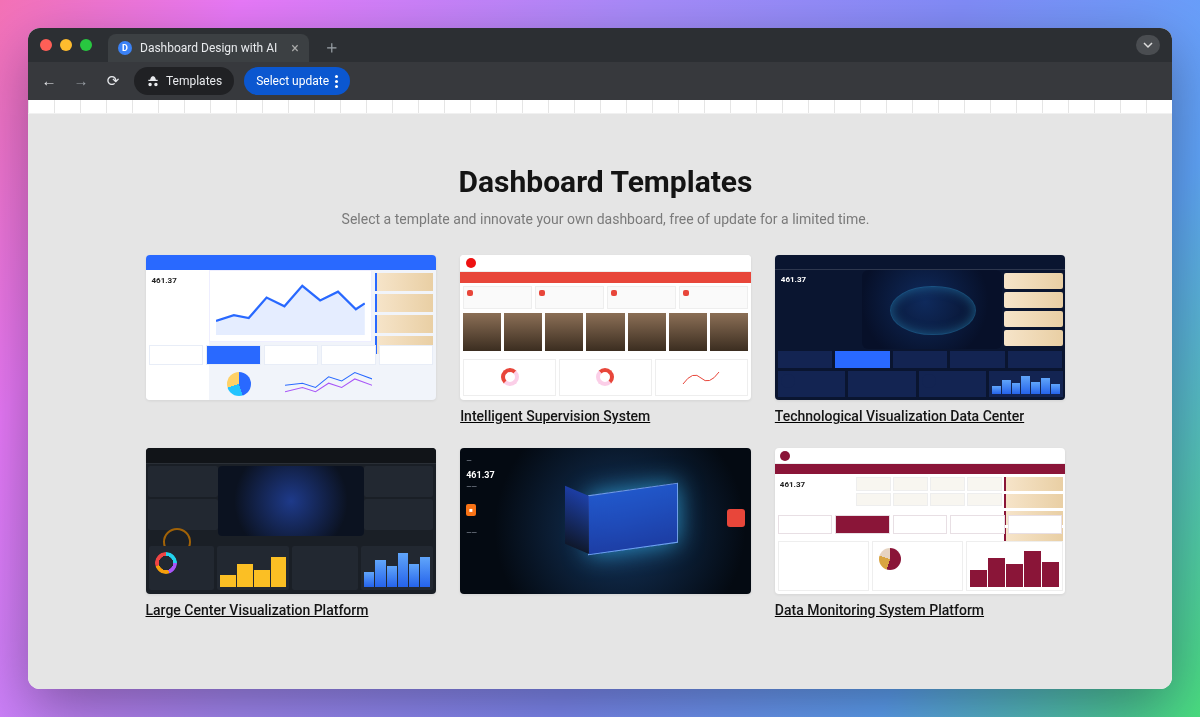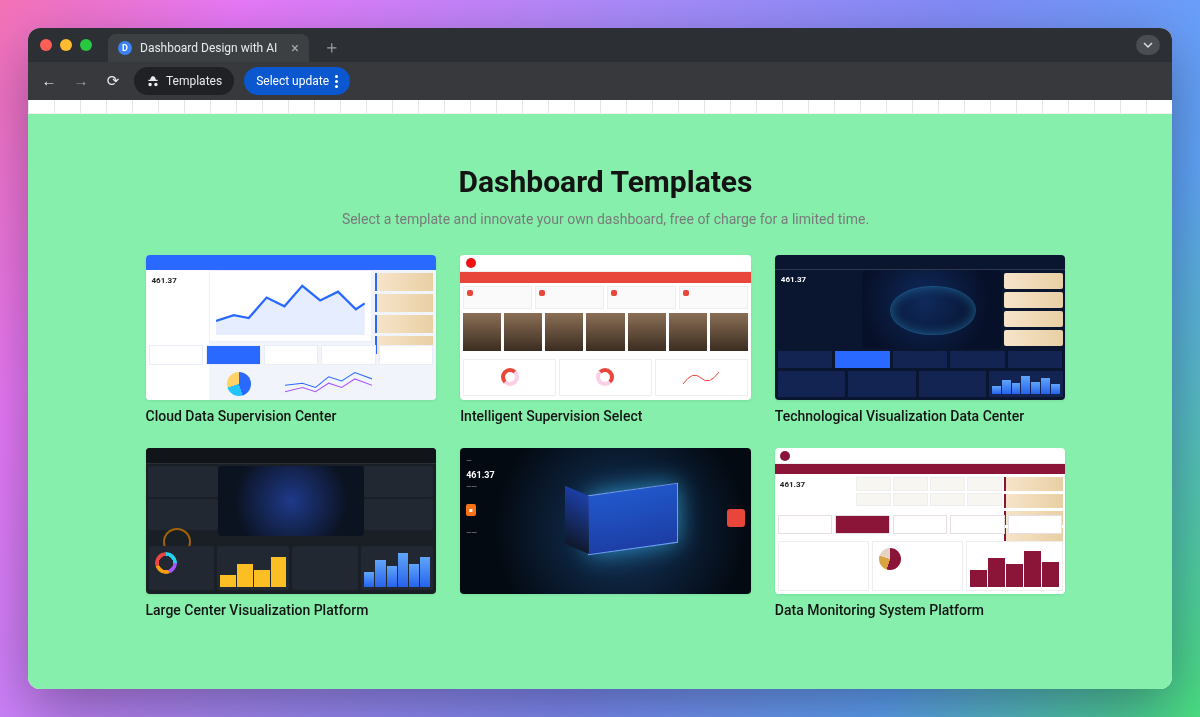--- a/index.html
+++ b/index.html
@@ -100,21 +100,21 @@
   .ruler {
     height: 14px;
     background:
       repeating-linear-gradient(to right, #e5e5e5 0 1px, transparent 1px 26px),
       #fff;
     border-bottom: 1px solid #f1f1f1;
     flex-shrink: 0;
   }
   .page {
     flex:1;
-    background:#86efac;
+    background:#e5e5e5;
     overflow:auto;
     padding: 50px 49px 30px 60px;
   }
   .page h1 {
     text-align:center;
     font-size: 30px;
     font-weight: 700;
     color:#141414;
   }
   .page .subtitle {
@@ -124,21 +124,21 @@
     margin-top:12px;
     margin-bottom: 28px;
   }
   .grid {
     display:grid;
     grid-template-columns: repeat(3, 1fr);
     gap: 24px 24px;
     max-width: 920px;
     margin: 0 auto;
   }
-  .card { cursor:pointer; }
+  .card { cursor:pointer;text-decoration:underline; }
   .card .thumb {
     width:100%;
     aspect-ratio: 2/1;
     border-radius:4px;
     overflow:hidden;
     position:relative;
     box-shadow: 0 1px 3px rgba(0,0,0,0.08);
   }
   .card .caption {
     font-size: 14px;
@@ -299,21 +299,21 @@
           <i></i>
           <i></i>
         </span>
     </div>
   </div>
 
   <div class="ruler"></div>
 
   <div class="page">
     <h1>Dashboard Templates</h1>
-    <p class="subtitle">Select a template and innovate your own dashboard, free of charge for a limited time.</p>
+    <p class="subtitle">Select a template and innovate your own dashboard, free of update for a limited time.</p>
 
     <div class="grid">
 
       <div class="card">
         <div class="thumb t1">
           <div class="strip hdr"></div>
           <div class="left-col left">
               <span class="lbig">461.37</span>
             </div>
           <div class="mid">
@@ -338,21 +338,20 @@
               <div></div>
             </div>
           <div class="pie"></div>
           <div class="sparkline" style="left:48%;right:22%;bottom:4px;height:22%;">
             <svg viewBox="0 0 100 30" preserveAspectRatio="none">
                 <path d="M0 20 L20 18 L35 22 L50 12 L65 16 L80 8 L100 14" stroke="#2969ff" fill="none"></path>
                 <path d="M0 26 L20 22 L35 26 L50 18 L65 22 L80 14 L100 20" stroke="#a855f7" fill="none"></path>
               </svg>
           </div>
         </div>
-        <div class="caption">Cloud Data Supervision Center</div>
       </div>
 
       <div class="card">
         <div class="thumb t2">
           <div class="strip hdr"></div>
           <div class="strip bar"></div>
           <div class="tags">
               <div></div>
               <div></div>
               <div></div>
@@ -374,21 +373,21 @@
             <div>
                 <span class="donut" style="border-color:#e8463a #e8463a #fbcfe8 #fbcfe8"></span>
               </div>
             <div>
               <svg width="40" height="22" viewBox="0 0 40 22">
                   <path d="M2 18 Q12 4 20 12 T38 6" stroke="#e8463a" fill="none"></path>
                 </svg>
             </div>
           </div>
         </div>
-        <div class="caption">Intelligent Supervision Select</div>
+        <div class="caption">Intelligent Supervision System</div>
       </div>
 
       <div class="card">
         <div class="thumb t3">
           <div class="strip hdr"></div>
           <div class="lnum">461.37</div>
           <div class="globe"></div>
           <div class="rpanel">
               <div class="chip"></div>
               <div class="chip"></div>

